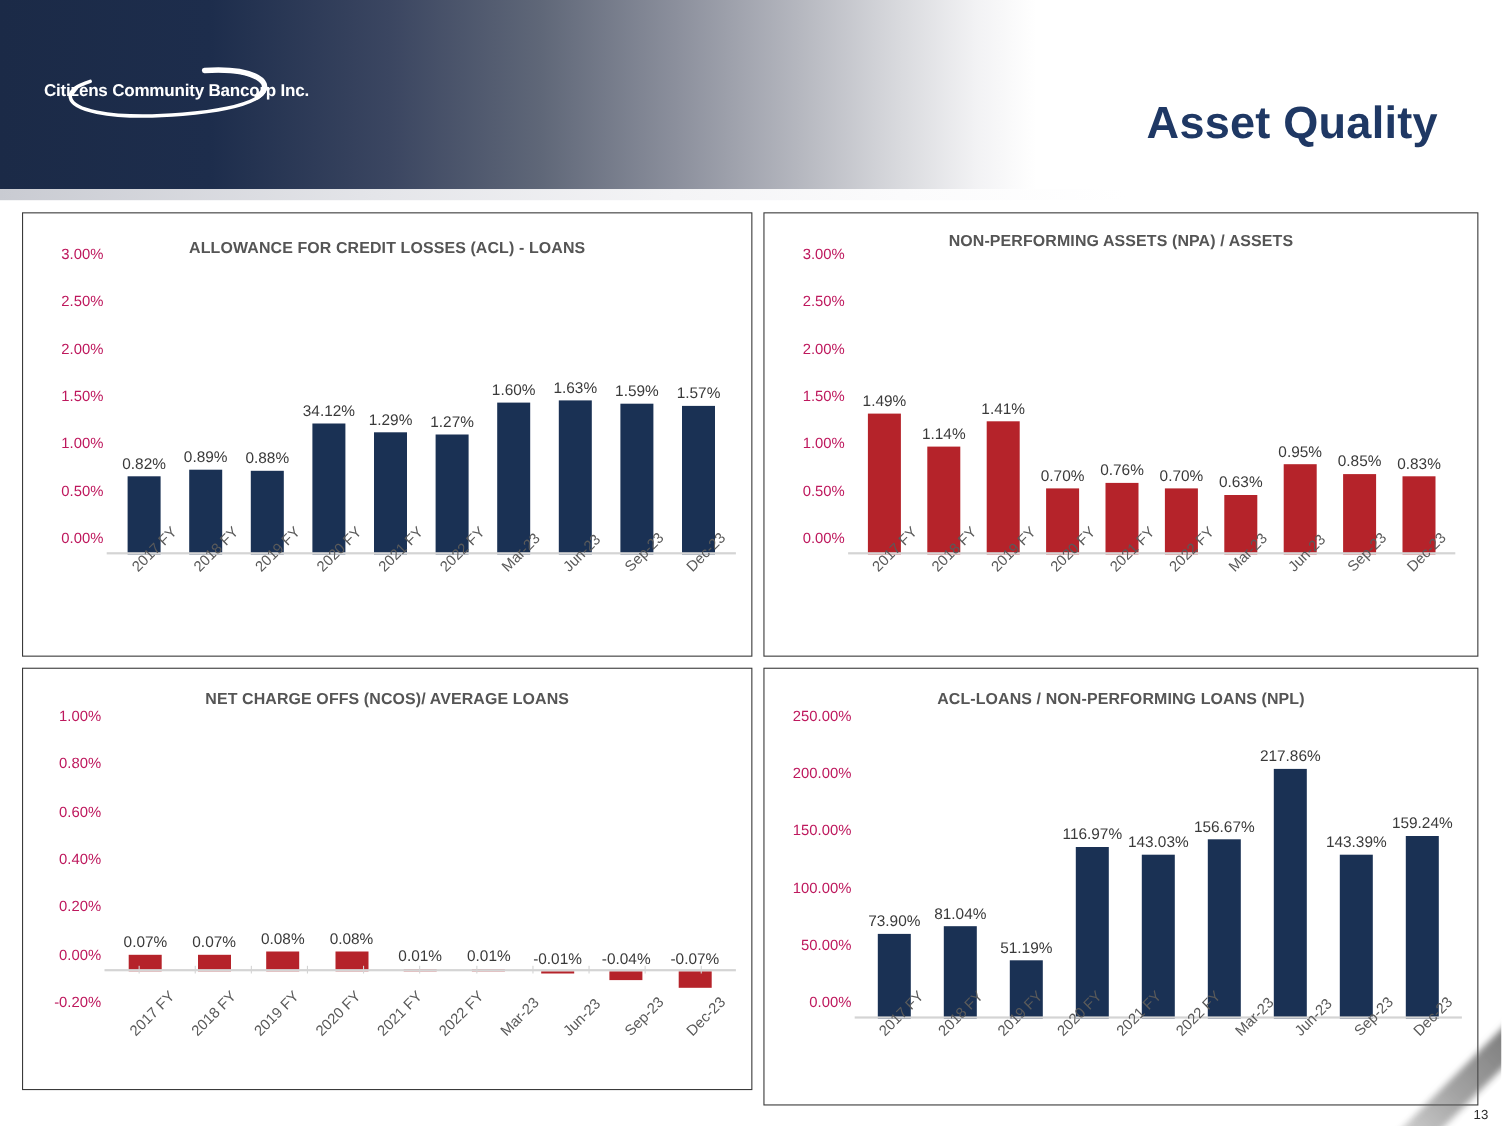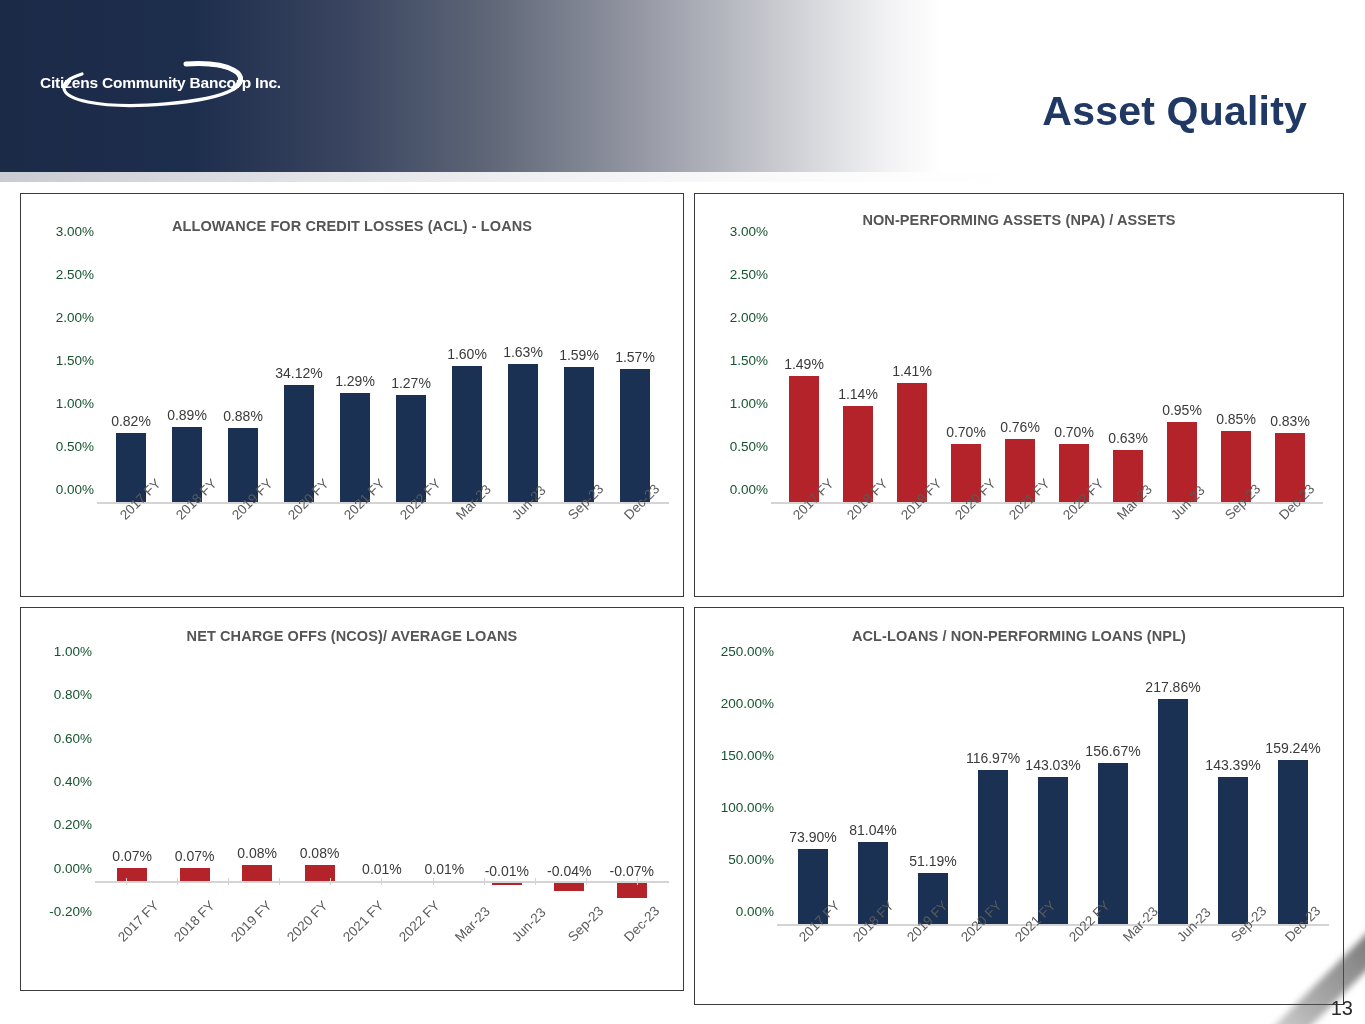--- a/index.html
+++ b/index.html
@@ -59,21 +59,21 @@
 
   
   .plot{ position:absolute; }
   .p-tl .plot{ left:82px;  top:52px;  width:560px; height:258px; }
   .p-tr .plot{ left:82px;  top:52px;  width:540px; height:258px; }
   .p-bl .plot{ left:80px;  top:58px;  width:562px; height:260px; }
   .p-br .plot{ left:88px;  top:58px;  width:540px; height:260px; }
 
   .ytick{
     position:absolute; right:calc(100% + 9px);
-    font-size:13.5px; color:#14532d; white-space:nowrap;
+    font-size:13.5px; color:#be185d; white-space:nowrap;
     transform:translateY(-50%);
   }
   .p-br .ytick{ font-size:13.5px; }
 
   .axis-line{
     position:absolute; left:-6px; right:-6px; height:1.6px;
     background:#d4d4d4;
   }
 
   .bars{
@@ -125,21 +125,21 @@
     position:absolute; right:0; bottom:0; width:210px; height:200px;
     overflow:hidden; pointer-events:none;
   }
   .corner .sh1{
     position:absolute; right:-40px; bottom:92px; width:230px; height:26px;
     background:linear-gradient(90deg, rgba(120,120,120,0) 0%, rgba(90,90,90,.55) 55%, rgba(60,60,60,.75) 100%);
     transform:rotate(-45deg); transform-origin:right bottom; filter:blur(3px);
   }
   .pagenum{
     position:absolute; right:12px; bottom:4px;
-    font-size:20px; color:#2b2b2b;
+    font-size:12px; color:#2b2b2b;
   }
 </style>
 </head>
 <body>
 
 <div class="slide">
 
   <div class="header"></div>
   <div class="header-underline"></div>
 

